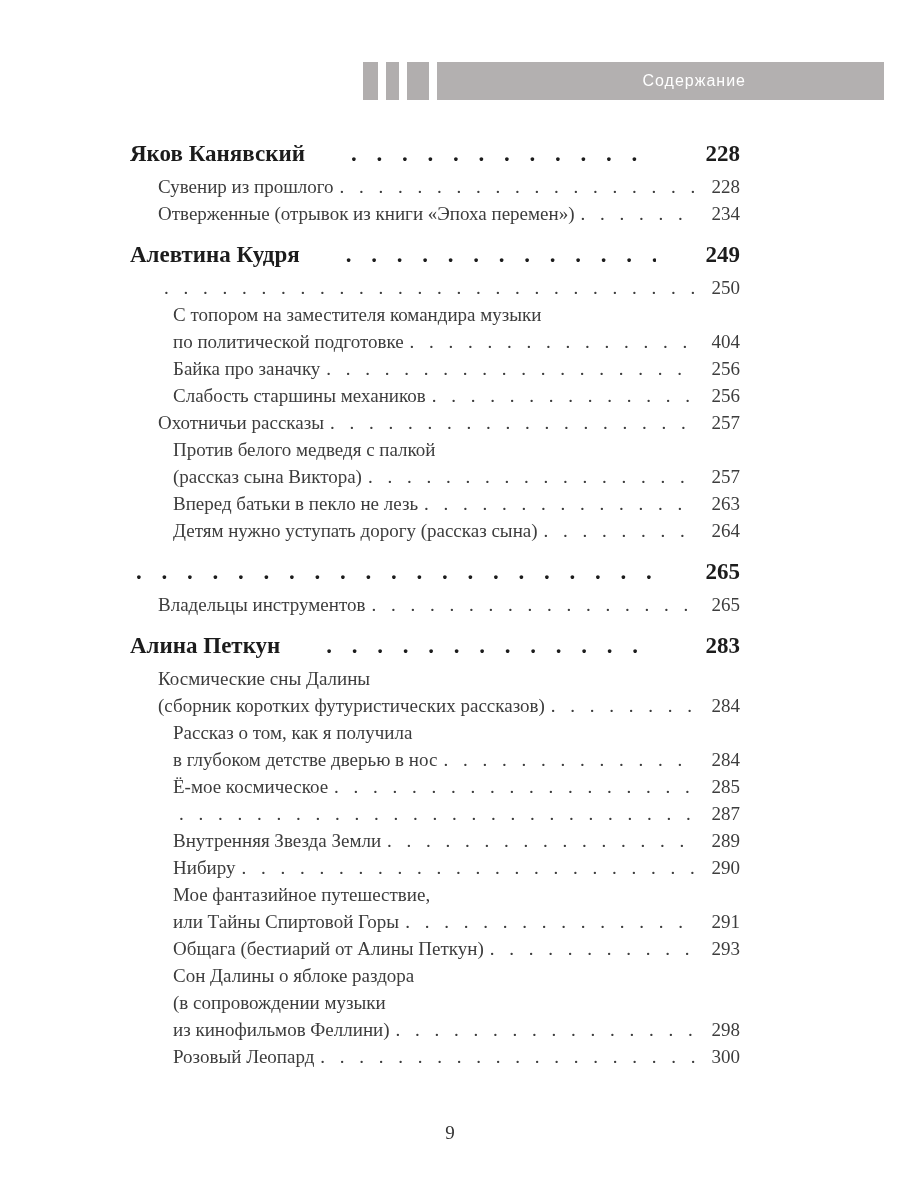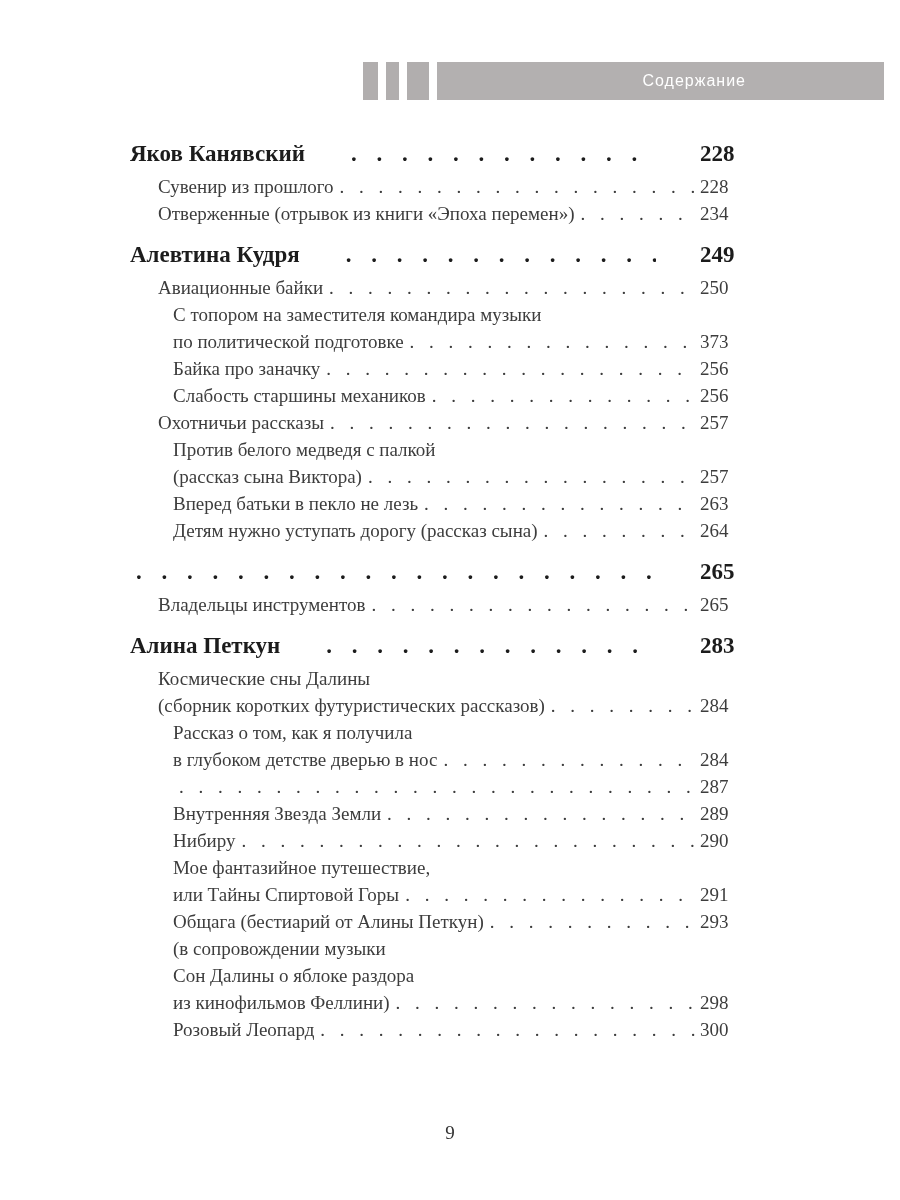--- a/index.html
+++ b/index.html
@@ -53,21 +53,21 @@
     overflow:hidden;
     white-space:nowrap;
     padding:0 4px 0 6px;
   }
   .row .leader::after{
     content:". . . . . . . . . . . . . . . . . . . . . . . . . . . . . . . . . . . . . . . .";
     letter-spacing:5px;
   }
   .row .pg{
     white-space:nowrap;
-    text-align:left;
+    text-align:right;
     min-width:40px;
     padding-left:4px;
   }
   .row.lvl1{padding-left:28px;}
   .row.lvl2{padding-left:43px;}
   .row.lvl0{
     font-size:23px;
     line-height:30px;
     font-weight:700;
     color:#1c1c1c;
@@ -113,32 +113,31 @@
     <span class="t">Отверженные (отрывок из книги «Эпоха перемен»)</span>
     <span class="leader"></span>
     <span class="pg">234</span>
   </div>
     <div class="row lvl0 bold">
     <span class="t">Алевтина Кудря</span>
     <span class="leader"></span>
     <span class="pg">249</span>
   </div>
     <div class="row lvl1">
-    <span class="t">Авиационные байки</span>
     <span class="leader"></span>
     <span class="pg">250</span>
   </div>
     <div class="row lvl2">
     <span class="t">С топором на заместителя командира музыки</span>
 
   </div>
     <div class="row lvl2">
     <span class="t">по политической подготовке</span>
     <span class="leader"></span>
-    <span class="pg">373</span>
+    <span class="pg">404</span>
   </div>
     <div class="row lvl2">
     <span class="t">Байка про заначку</span>
     <span class="leader"></span>
     <span class="pg">256</span>
   </div>
     <div class="row lvl2">
     <span class="t">Слабость старшины механиков</span>
     <span class="leader"></span>
     <span class="pg">256</span>
@@ -193,20 +192,25 @@
     <div class="row lvl2">
     <span class="t">Рассказ о том, как я получила</span>
 
   </div>
     <div class="row lvl2">
     <span class="t">в глубоком детстве дверью в нос</span>
     <span class="leader"></span>
     <span class="pg">284</span>
   </div>
     <div class="row lvl2">
+    <span class="t">Ё-мое космическое</span>
+    <span class="leader"></span>
+    <span class="pg">285</span>
+  </div>
+    <div class="row lvl2">
     <span class="leader"></span>
     <span class="pg">287</span>
   </div>
     <div class="row lvl2">
     <span class="t">Внутренняя Звезда Земли</span>
     <span class="leader"></span>
     <span class="pg">289</span>
   </div>
     <div class="row lvl2">
     <span class="t">Нибиру</span>
@@ -221,28 +225,28 @@
     <span class="t">или Тайны Спиртовой Горы</span>
     <span class="leader"></span>
     <span class="pg">291</span>
   </div>
     <div class="row lvl2">
     <span class="t">Общага (бестиарий от Алины Петкун)</span>
     <span class="leader"></span>
     <span class="pg">293</span>
   </div>
     <div class="row lvl2">
+    <span class="t">Сон Далины о яблоке раздора</span>
+
+  </div>
+    <div class="row lvl2">
     <span class="t">(в сопровождении музыки</span>
 
   </div>
     <div class="row lvl2">
-    <span class="t">Сон Далины о яблоке раздора</span>
-
-  </div>
-    <div class="row lvl2">
     <span class="t">из кинофильмов Феллини)</span>
     <span class="leader"></span>
     <span class="pg">298</span>
   </div>
     <div class="row lvl2">
     <span class="t">Розовый Леопард</span>
     <span class="leader"></span>
     <span class="pg">300</span>
   </div>
   </div>

